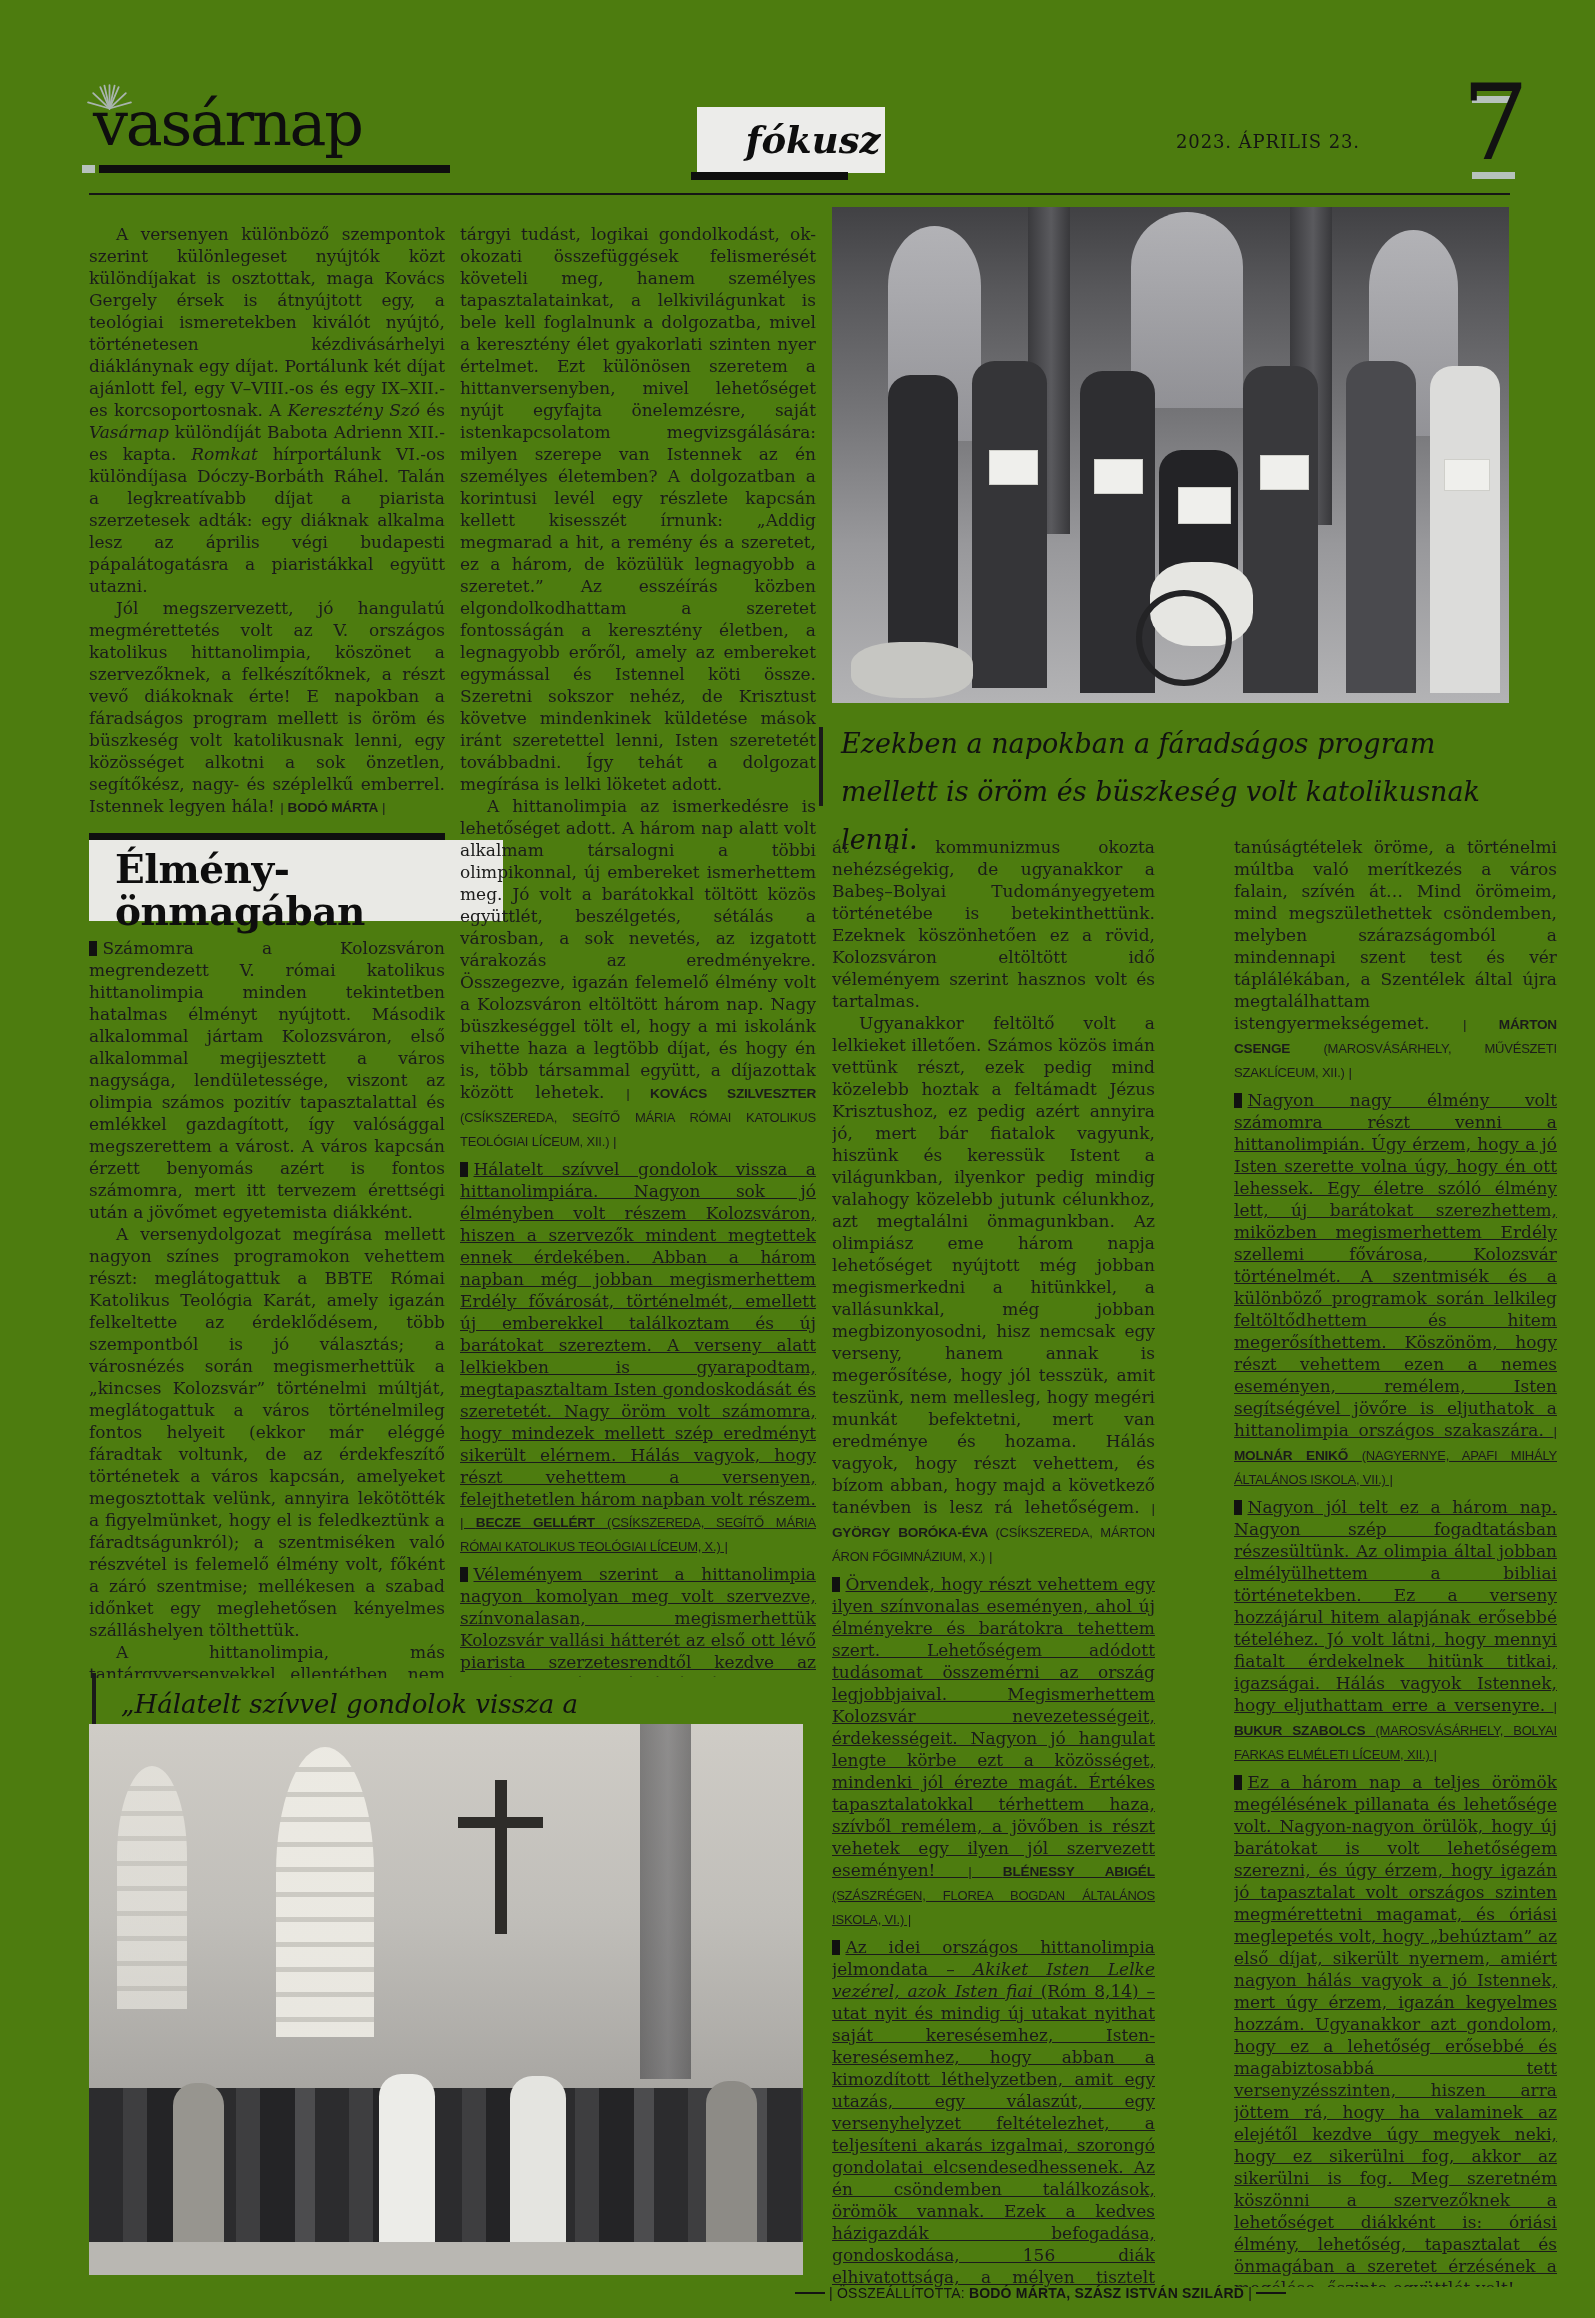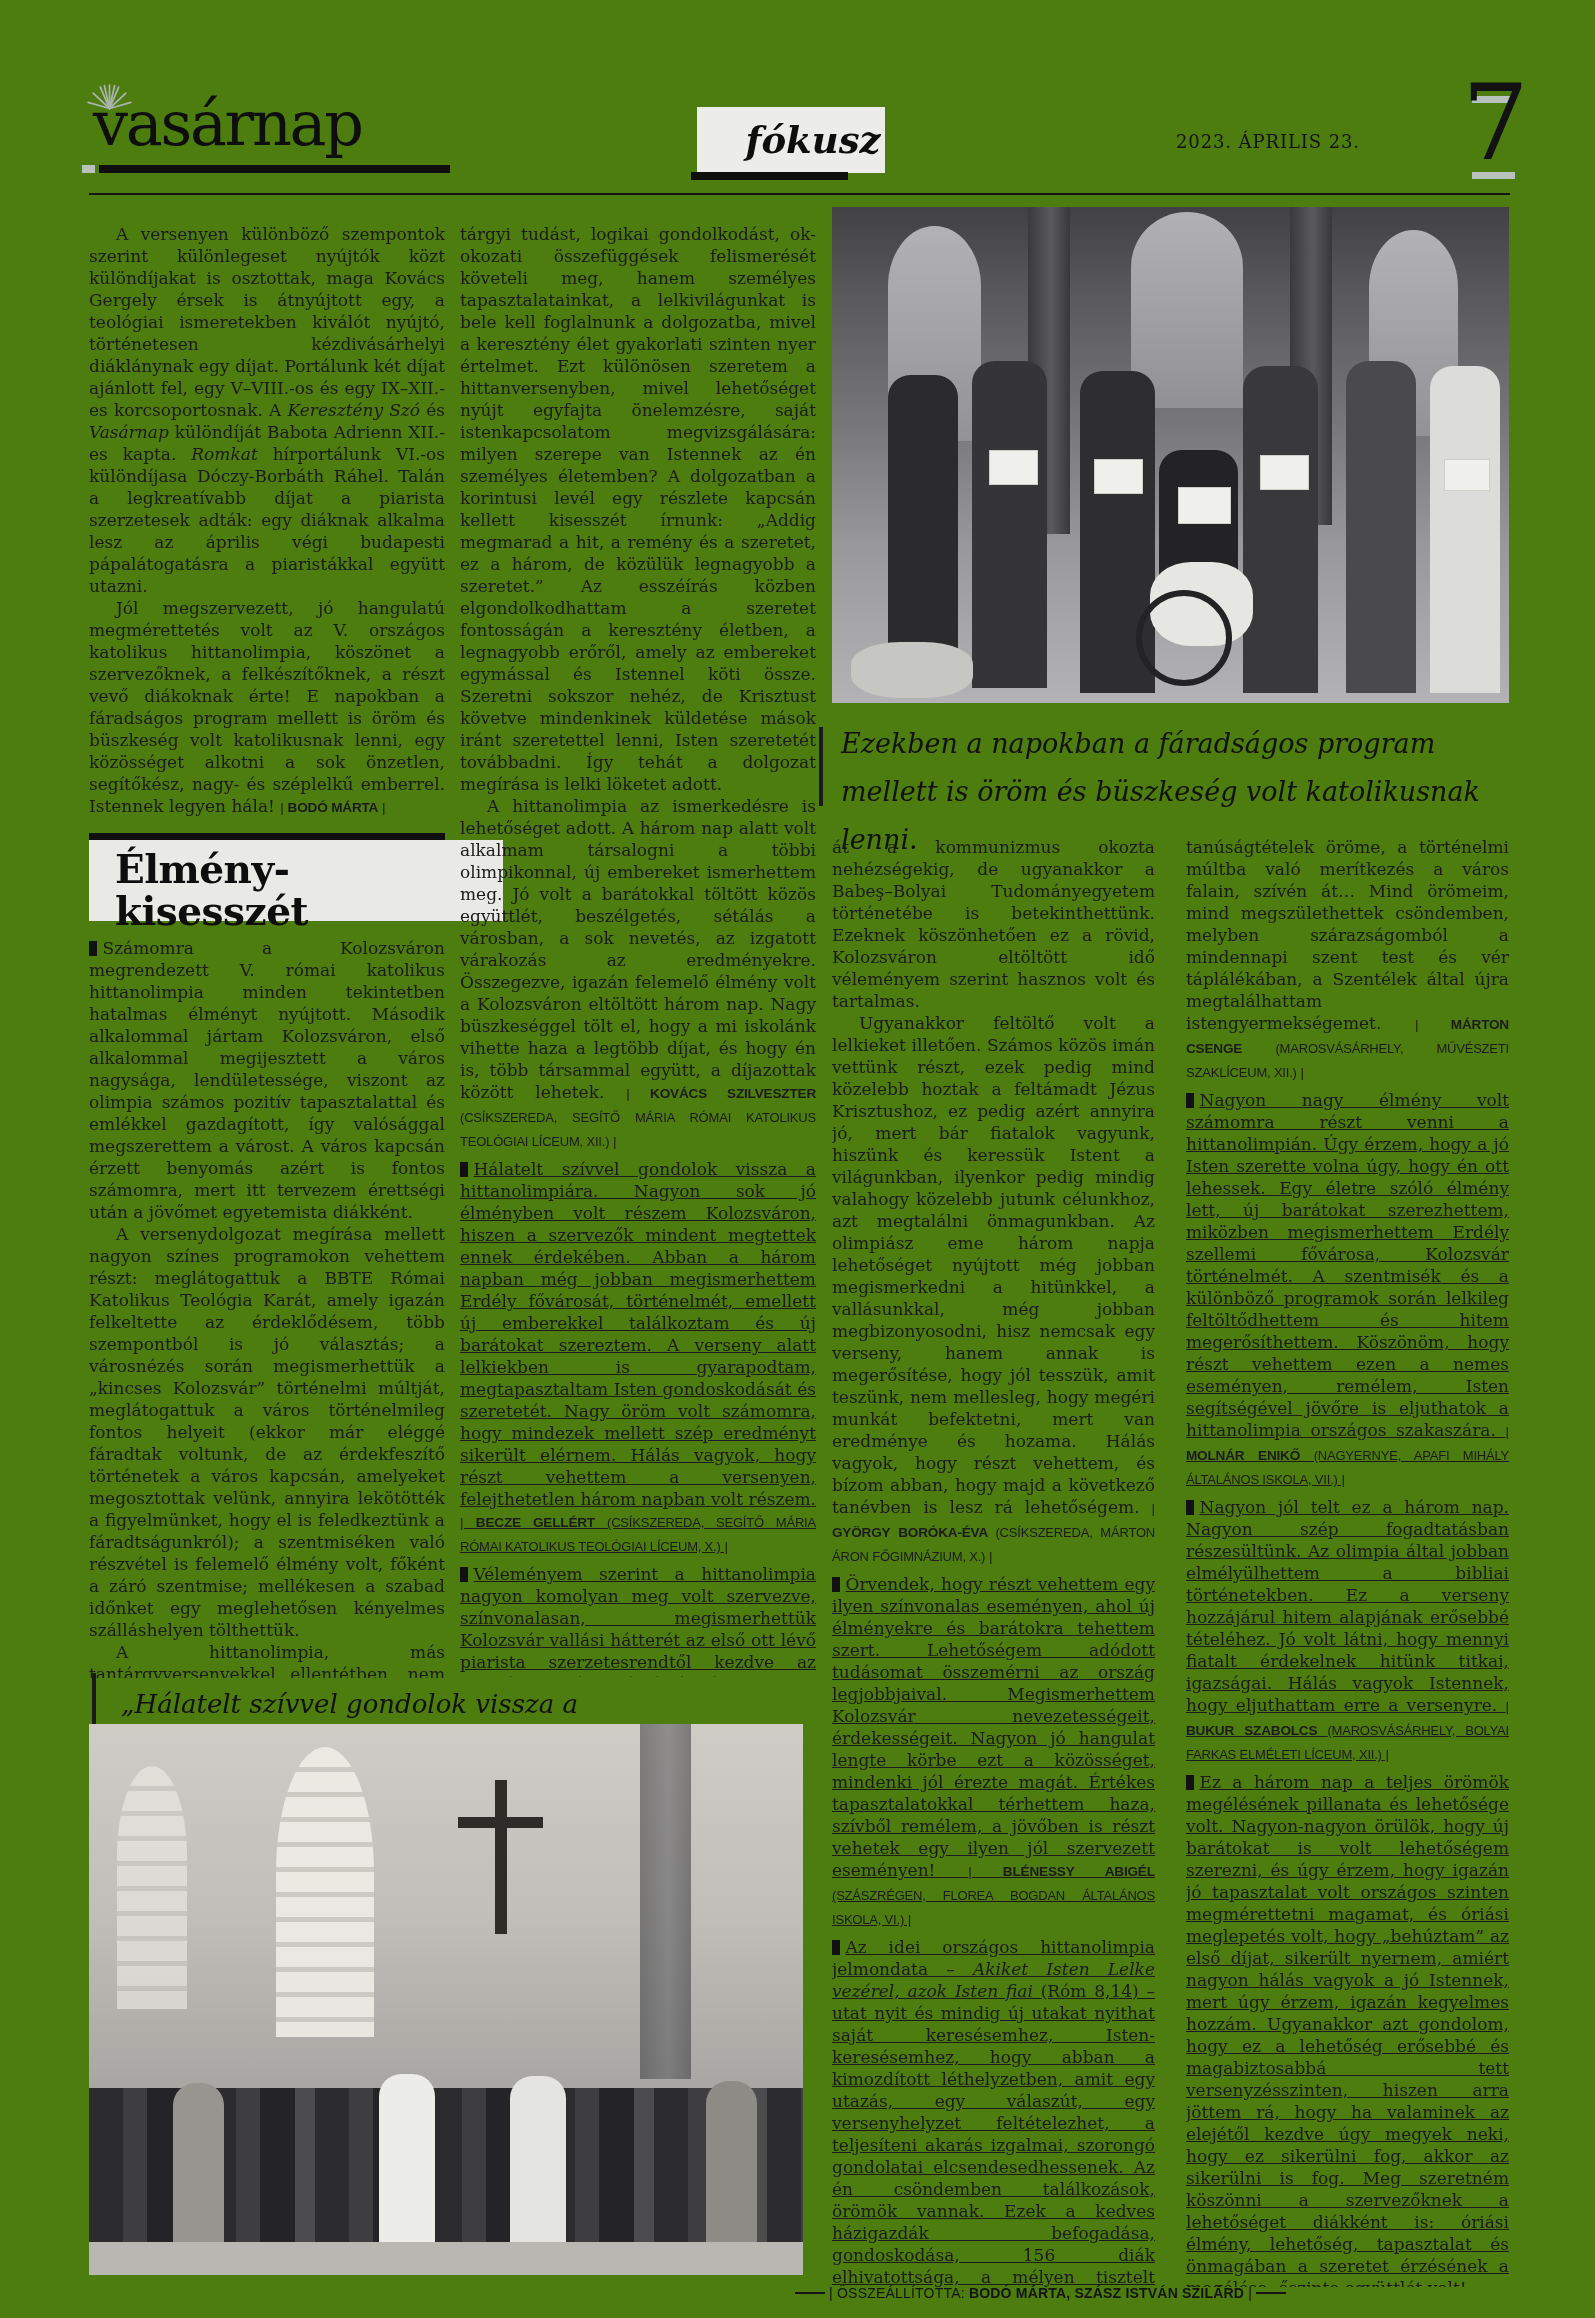--- a/index.html
+++ b/index.html
@@ -30,21 +30,21 @@
   .sg-i{font-style:italic;}
   .sg-name{font-family:"Liberation Sans",sans-serif;font-weight:700;font-size:13.6px;letter-spacing:-0.2px;}
   .sg-cap{font-family:"Liberation Sans",sans-serif;font-size:13px;letter-spacing:-0.2px;}
   .sg-sep{font-family:"Liberation Sans",sans-serif;font-size:13.6px;}
   .sg-bullet{display:inline-block;width:7.5px;height:14.5px;background:#111;margin-right:6px;
        vertical-align:-1.9px;}
   #col1-top{left:89px;top:223px;width:356px;height:608px;}
   #col1-bottom{left:89px;top:937px;width:356px;height:741px;}
   #col2{left:460px;top:223px;width:356px;height:1454px;}
   #col3{left:832px;top:836px;width:323px;height:1451px;}
-  #col4{left:1186px;top:836px;width:323px;height:1451px;}
+  #col4{left:1234px;top:836px;width:323px;height:1451px;}
   
   .heading-bar{position:absolute;left:89px;top:833px;width:356px;height:7.5px;background:#0f0f0f;}
   .heading-box{position:absolute;left:89px;top:840px;width:414px;height:81px;background:#e9e9e5;
        box-sizing:border-box;padding:7.5px 0 0 26px;font-weight:700;font-size:39px;line-height:42px;
        letter-spacing:-0.5px;color:#0e0e0e;}
   
   .pq-bar{position:absolute;left:819px;top:727px;width:3.7px;height:79px;background:#1a1a1a;}
   .pull-quote{position:absolute;left:841px;top:720px;width:673px;font-style:italic;
        font-size:27px;line-height:48px;color:#111;}
   .phq-bar{position:absolute;left:92px;top:1673px;width:3.7px;height:89px;background:#1a1a1a;}
@@ -136,21 +136,21 @@
   <div class="pull-quote">Ezekben a napokban a fáradságos program mellett is öröm és büszkeség volt katolikusnak lenni.</div>
 
   <div class="col" id="col1-top">
     <p class="indent"><span>A versenyen különböző szempontok szerint különlegeset nyújtók közt különdíjakat is osztottak, maga Kovács Gergely érsek is átnyújtott egy, a teológiai ismeretekben kiválót nyújtó, történetesen kézdivásárhelyi diáklánynak egy díjat. Portálunk két díjat ajánlott fel, egy V–VIII.-os és egy IX–XII.-es korcsoportosnak. A </span><span class="sg-i">Keresztény Szó</span><span> és </span><span class="sg-i">Vasárnap</span><span> különdíját Babota Adrienn XII.-es kapta. </span><span class="sg-i">Romkat</span><span> hírportálunk VI.-os különdíjasa Dóczy-Borbáth Ráhel. Talán a legkreatívabb díjat a piarista szerzetesek adták: egy diáknak alkalma lesz az április végi budapesti pápalátogatásra a piaristákkal együtt utazni.</span></p>
     <p class="indent"><span>Jól megszervezett, jó hangulatú megmérettetés volt az V. országos katolikus hittanolimpia, köszönet a szervezőknek, a felkészítőknek, a részt vevő diákoknak érte! E napokban a fáradságos program mellett is öröm és büszkeség volt katolikusnak lenni, egy közösséget alkotni a sok önzetlen, segítőkész, nagy- és széplelkű emberrel. Istennek legyen hála! </span><span class="sg-sep">| </span><span class="sg-name">BODÓ MÁRTA</span><span class="sg-sep"> |</span></p>
   </div>
 
   <div class="heading-bar"></div>
   <div class="heading-box">
     <div>Élmény-</div>
-    <div>kisesszét</div>
+    <div>önmagában</div>
   </div>
 
   <div class="col" id="col1-bottom">
     <p><span class="sg-bullet"></span><span>Számomra a Kolozsváron megrendezett V. római katolikus hittanolimpia minden tekintetben hatalmas élményt nyújtott. Második alkalommal jártam Kolozsváron, első alkalommal megijesztett a város nagysága, lendületessége, viszont az olimpia számos pozitív tapasztalattal és emlékkel gazdagított, így valósággal megszerettem a várost. A város kapcsán érzett benyomás azért is fontos számomra, mert itt tervezem érettségi után a jövőmet egyetemista diákként.</span></p>
     <p class="indent"><span>A versenydolgozat megírása mellett nagyon színes programokon vehettem részt: meglátogattuk a BBTE Római Katolikus Teológia Karát, amely igazán felkeltette az érdeklődésem, több szempontból is jó választás; a városnézés során megismerhettük a „kincses Kolozsvár” történelmi múltját, meglátogattuk a város történelmileg fontos helyeit (ekkor már eléggé fáradtak voltunk, de az érdekfeszítő történetek a város kapcsán, amelyeket megosztottak velünk, annyira lekötötték a figyelmünket, hogy el is feledkeztünk a fáradtságunkról); a szentmiséken való részvétel is felemelő élmény volt, főként a záró szentmise; mellékesen a szabad időnket egy meglehetősen kényelmes szálláshelyen tölthettük.</span></p>
     <p class="indent"><span>A hittanolimpia, más tantárgyversenyekkel ellentétben, nem csupán a</span></p>
   </div>
 
   <div class="col" id="col2">
     <p><span>tárgyi tudást, logikai gondolkodást, ok-okozati összefüggések felismerését követeli meg, hanem személyes tapasztalatainkat, a lelkivilágunkat is bele kell foglalnunk a dolgozatba, mivel a keresztény élet gyakorlati szinten nyer értelmet. Ezt különösen szeretem a hittanversenyben, mivel lehetőséget nyújt egyfajta önelemzésre, saját istenkapcsolatom megvizsgálására: milyen szerepe van Istennek az én személyes életemben? A dolgozatban a korintusi levél egy részlete kapcsán kellett kisesszét írnunk: „Addig megmarad a hit, a remény és a szeretet, ez a három, de közülük legnagyobb a szeretet.” Az esszéírás közben elgondolkodhattam a szeretet fontosságán a keresztény életben, a legnagyobb erőről, amely az embereket egymással és Istennel köti össze. Szeretni sokszor nehéz, de Krisztust követve mindenkinek küldetése mások iránt szeretettel lenni, Isten szeretetét továbbadni. Így tehát a dolgozat megírása is lelki löketet adott.</span></p>

